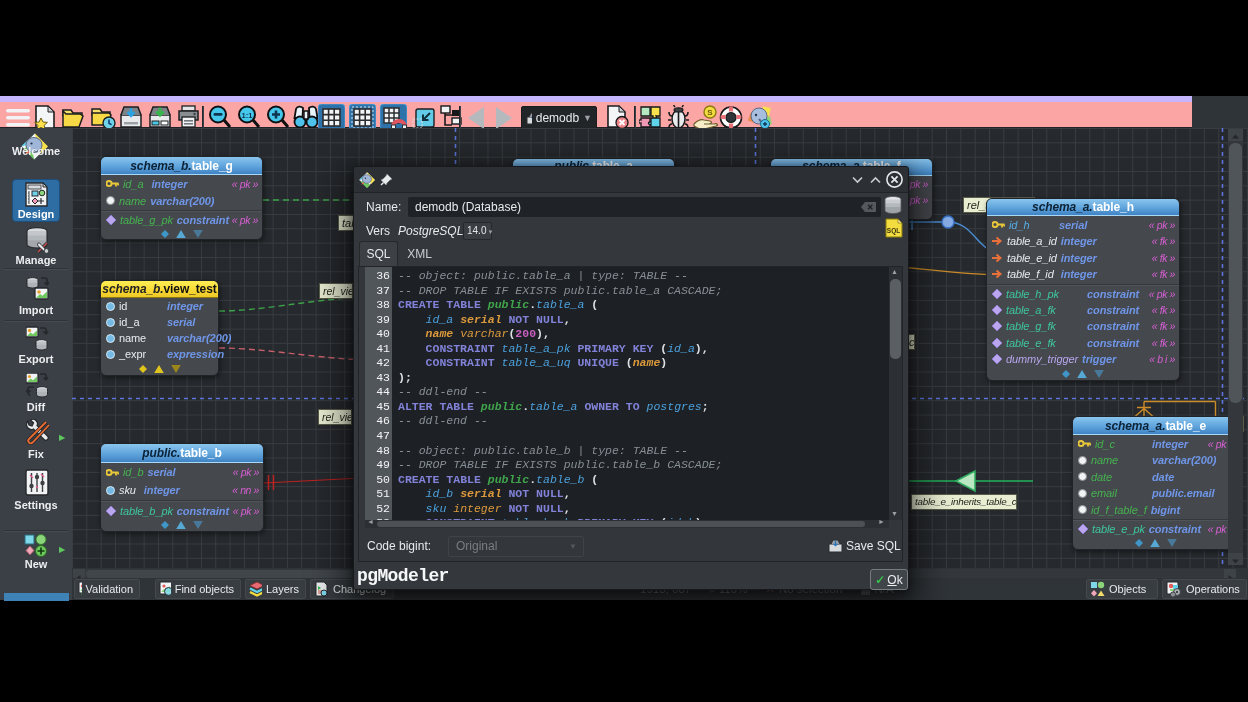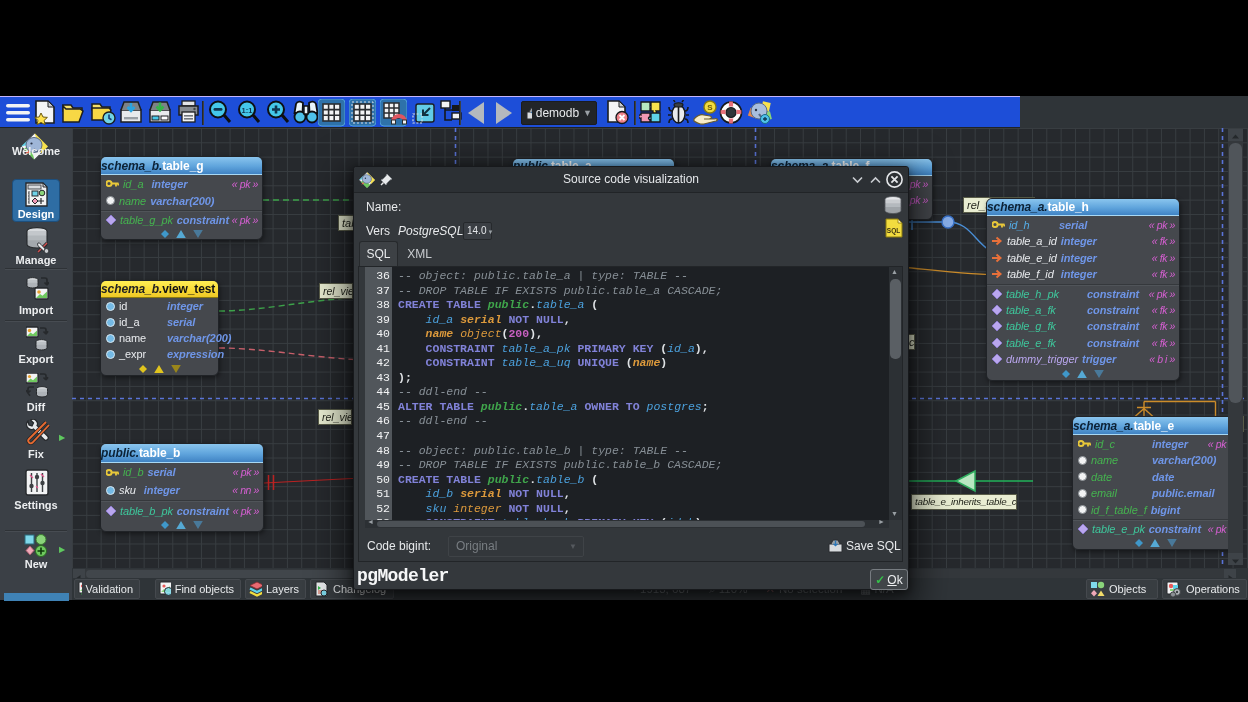--- a/index.html
+++ b/index.html
@@ -1,39 +1,39 @@
 <!DOCTYPE html>
 <html><head><meta charset="utf-8">
 <style>
 *{margin:0;padding:0;box-sizing:border-box}
 html,body{width:1248px;height:702px;background:#000;overflow:hidden}
 body{font-family:"Liberation Sans",sans-serif;position:relative}
 .abs{position:absolute}
 #app{position:absolute;left:0;top:96px;width:1248px;height:504px;background:#2f3438}
 
-#toolbar{position:absolute;left:0;top:0;width:1020px;height:32px;background:#1d4ed8;border-top:1px solid #c4b5fd;border-bottom:1px solid #202326}
+#toolbar{position:absolute;left:0;top:0;width:1192px;height:32px;background:#fca5a5;border-top:6px solid #c4b5fd;border-bottom:1px solid #202326}
 .ti{position:absolute;top:3px}
 .tsep{position:absolute;top:4px;width:1px;height:24px;background:#24272a;box-shadow:1px 0 0 #3c4145}
 
 #sidebar{position:absolute;left:0;top:32px;width:72px;height:472px;background:#3b4046}
 .sbl{position:absolute;width:72px;text-align:center;color:#eceef0;font-size:11px;font-weight:bold}
 .sbsep{position:absolute;left:5px;width:62px;height:1px;background:#2e3236;box-shadow:0 1px 0 #474c52}
 .sbi{position:absolute}
 
 #canvas{position:absolute;left:72px;top:32px;width:1176px;height:440px;overflow:hidden;
  background:#26292d;
  background-image:linear-gradient(#383d41 1px,transparent 1px),linear-gradient(90deg,#383d41 1px,transparent 1px);
  background-size:14.33px 14.33px;background-position:0 0}
 #rel{position:absolute;left:0;top:0}
 
 #vsb{position:absolute;left:1228px;top:33px;width:15px;height:436px;background:#34383c}
 #hsb{position:absolute;left:73px;top:473px;width:1163px;height:10px;background:#34383c}
 
 .tbl{position:absolute;background:#45484d;border:1px solid #202327;border-radius:6px;box-shadow:1px 2px 5px rgba(0,0,0,.45);font-style:italic;font-size:11px;letter-spacing:-0.1px}
-.hd{font-size:12px;border-radius:5px 5px 0 0;background:linear-gradient(#8ac5ee 0%,#5fa4dc 55%,#4083c4 100%);border-bottom:1px solid #a8d8f4;color:#0c2236;font-weight:bold}
+.hd{font-size:12px;border-radius:5px 5px 0 0;background:linear-gradient(#8ac5ee 0%,#5fa4dc 55%,#4083c4 100%);border-bottom:1px solid #a8d8f4;text-align:center;color:#0c2236;font-weight:bold}
 .hd.yel{background:linear-gradient(#ffee55 0%,#f7d833 60%,#eec827 100%);border-bottom:1px solid #8a7a10;color:#222}
 .hd b{color:#fff;font-style:normal}
 .hd.yel b{color:#111}
 .hd i{font-style:italic}
 .row{position:relative;display:flex;align-items:center;padding:0 5px}
 .row .nm{margin-left:4px;white-space:nowrap}
 .row .ty{color:#6f96e8;font-weight:bold;white-space:nowrap}
 .row .fl{position:absolute;right:4px;color:#d65fd2;white-space:nowrap;letter-spacing:-0.4px;font-size:10.5px}
 .sep{height:1px;background:#35383c;box-shadow:0 1px 0 #505459;margin:1px 0}
 .ft{display:flex;align-items:center;justify-content:center;gap:7px}
@@ -712,33 +712,38 @@
           <path d="M8 16l-6-6 3.5-3L11 13z" fill="#6fc95f"></path>
           <path d="M0 8l4-4 2.5 2.5z" fill="#5fd3ea"></path>
           <ellipse cx="7.8" cy="7" rx="4.6" ry="4.3" fill="#9fb6d8" stroke="#5a6a84" stroke-width=".7"></ellipse>
           <circle cx="6.4" cy="6.2" r=".7" fill="#2a3448"></circle>
           <path d="M4 10l-1.6 2.4 2.8-.6z" fill="#e86a5a"></path>
         </svg>
    <svg class="abs" style="left:26px;top:6px" width="13" height="13">
           <path d="M7 1l5 5-2 1-3 3-1 2-5-5 2-1 3-3z" fill="#e8eaec" stroke="#8a8f94" stroke-width=".8"></path>
           <path d="M3.5 9.5L1 12" stroke="#e8eaec" stroke-width="1.4"></path>
         </svg>
-   <div style="position:absolute;left:0;right:0;top:5px;text-align:center;font-size:12px;color:#e4e6e9">Source code visualization</div>
    <svg class="abs" style="right:45px;top:9px" width="11" height="8">
           <path d="M1 1.5l4.5 4.5L10 1.5" stroke="#c9ccd0" stroke-width="1.6" fill="none"></path>
         </svg>
         <svg class="abs" style="right:27px;top:9px" width="11" height="8">
           <path d="M1 6.5L5.5 2 10 6.5" stroke="#c9ccd0" stroke-width="1.6" fill="none"></path>
         </svg>
    <svg class="abs" style="right:5px;top:4px" width="17" height="17">
           <circle cx="8.5" cy="8.5" r="7.6" fill="#2c3034" stroke="#e4e6e9" stroke-width="1.6"></circle>
           <path d="M5.4 5.4l6.2 6.2M11.6 5.4l-6.2 6.2" stroke="#e4e6e9" stroke-width="1.8"></path>
         </svg>
   </div>
   <div class="abs" style="left:12px;top:33px;font-size:12px">Name:</div>
+  <div class="abs" style="left:54px;top:30px;width:473px;height:20px;background:#1f2226;border-radius:2px;color:#e8eaec;font-size:12px;line-height:20px;padding-left:7px">demodb (Database)
+    <svg class="abs" style="right:5px;top:5px" width="15" height="10">
+          <path d="M4 0h11v10H4L0 5z" fill="#55595e"></path>
+          <path d="M7 2.8l4.4 4.4M11.4 2.8L7 7.2" stroke="#1f2226" stroke-width="1.3"></path>
+        </svg>
+  </div>
   <svg class="abs" style="left:530px;top:29px" width="18" height="19">
         <ellipse cx="9" cy="3.4" rx="8" ry="2.9" fill="#e4e6e9" stroke="#55595e" stroke-width=".8"></ellipse>
         <path d="M1 3.4v3.8c0 1.6 3.6 2.9 8 2.9s8-1.3 8-2.9V3.4" fill="#c9ccd0" stroke="#55595e" stroke-width=".8"></path>
         <path d="M1 7.2v3.8c0 1.6 3.6 2.9 8 2.9s8-1.3 8-2.9V7.2" fill="#b4b9be" stroke="#55595e" stroke-width=".8"></path>
         <path d="M1 11v3.6c0 1.6 3.6 2.9 8 2.9s8-1.3 8-2.9V11" fill="#9fa4a9" stroke="#55595e" stroke-width=".8"></path>
       </svg>
   <div class="abs" style="left:12px;top:57px;font-size:12px">Vers</div>
   <div class="abs" style="left:44px;top:57px;font-size:12px;font-style:italic">PostgreSQL</div>
   <div class="abs" style="left:109px;top:55px;width:29px;height:18px;background:#3b3f44;border:1px solid #26292c;border-radius:2px;font-size:10px;color:#e4e6e9;line-height:16px;padding-left:3px">14.0<span style="font-size:6px;color:#9aa0a5;margin-left:1px">▼</span></div>
   <svg class="abs" style="left:531px;top:51px" width="18" height="20">
@@ -768,21 +773,21 @@
 48
 49
 50
 51
 52
 53</pre>
     <pre class="mono" id="code" style="position:absolute;left:33px;top:2px;font-size:11.5px;line-height:14.55px;color:#dfe2e5;font-weight:bold"><span class="cm">-- object: public.table_a | type: TABLE --</span>
 <span class="cm">-- DROP TABLE IF EXISTS public.table_a CASCADE;</span>
 <span class="k">CREATE</span> <span class="k">TABLE</span> <span class="pb">public</span>.<span class="tn">table_a</span> (
     <span class="tn">id_a</span> <span class="tp">serial</span> <span class="k">NOT</span> <span class="k">NULL</span>,
-    <span class="tp">name</span> <span class="tp2">object</span>(<span class="no">200</span>),
+    <span class="tp">name</span> <span class="tp2">varchar</span>(<span class="no">200</span>),
     <span class="k">CONSTRAINT</span> <span class="tn">table_a_pk</span> <span class="k">PRIMARY</span> <span class="k">KEY</span> (<span class="tn">id_a</span>),
     <span class="k">CONSTRAINT</span> <span class="tn">table_a_uq</span> <span class="k">UNIQUE</span> (<span class="tp">name</span>)
 );
 <span class="cm">-- ddl-end --</span>
 <span class="k">ALTER</span> <span class="k">TABLE</span> <span class="pb">public</span>.<span class="tn">table_a</span> <span class="k">OWNER</span> <span class="k">TO</span> <span class="tn">postgres</span>;
 <span class="cm">-- ddl-end --</span>
 
 <span class="cm">-- object: public.table_b | type: TABLE --</span>
 <span class="cm">-- DROP TABLE IF EXISTS public.table_b CASCADE;</span>
 <span class="k">CREATE</span> <span class="k">TABLE</span> <span class="pb">public</span>.<span class="tn">table_b</span> (

